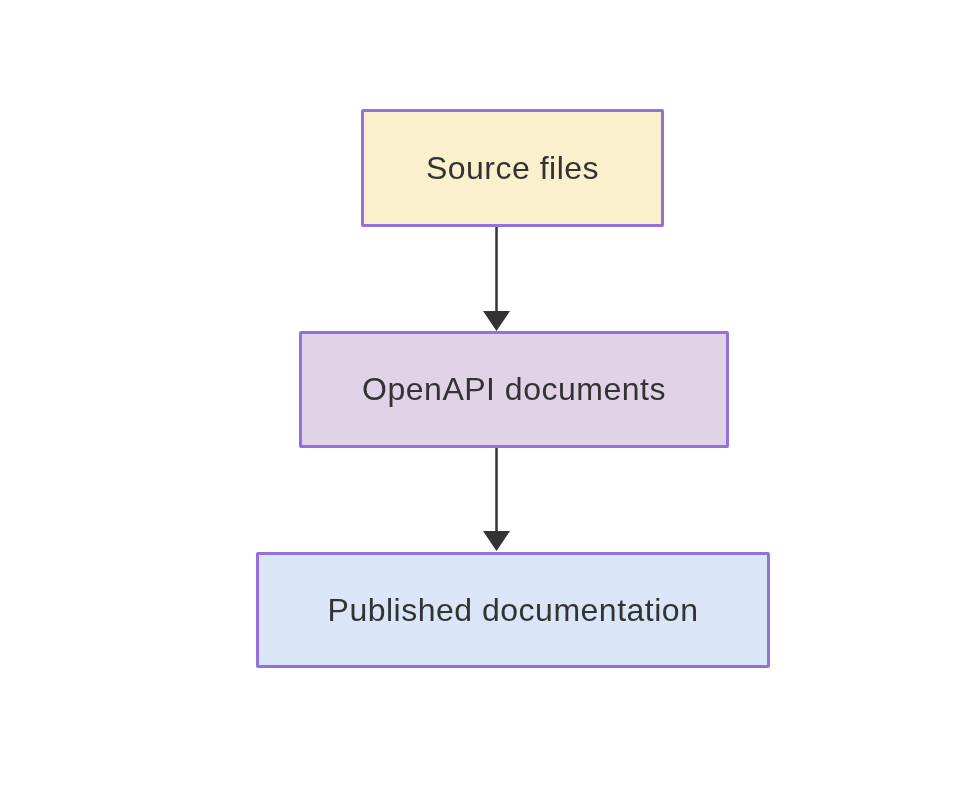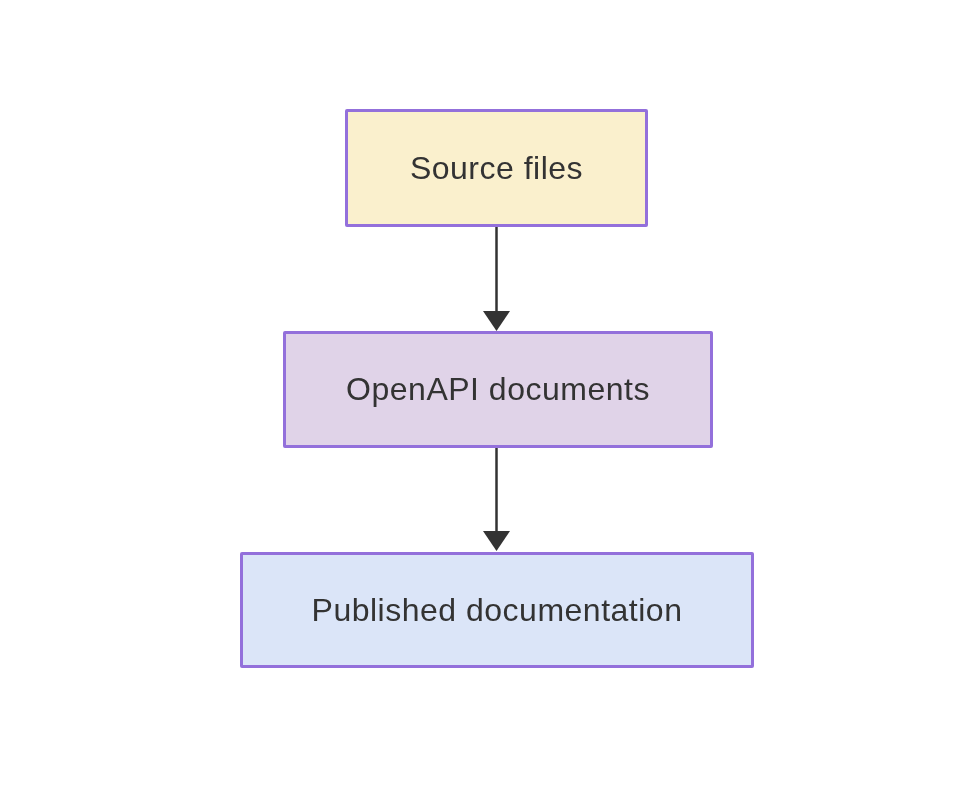--- a/index.html
+++ b/index.html
@@ -15,20 +15,21 @@
     overflow: hidden;
   }
   .node {
     position: absolute;
     box-sizing: border-box;
     border: 3px solid #9370db;
     border-radius: 2px;
     display: flex;
     align-items: center;
     justify-content: center;
+    margin-left: 16px;
   }
   .node-label {
     color: var(--text-color, #333333);
     font-size: 32px;
     font-weight: 400;
     letter-spacing: 0.5px;
     white-space: nowrap;
   }
   .node-source { left: 345px; top: 109px; width: 303px; height: 118px; }
   .node-openapi { left: 283px; top: 331px; width: 430px; height: 117px; }

